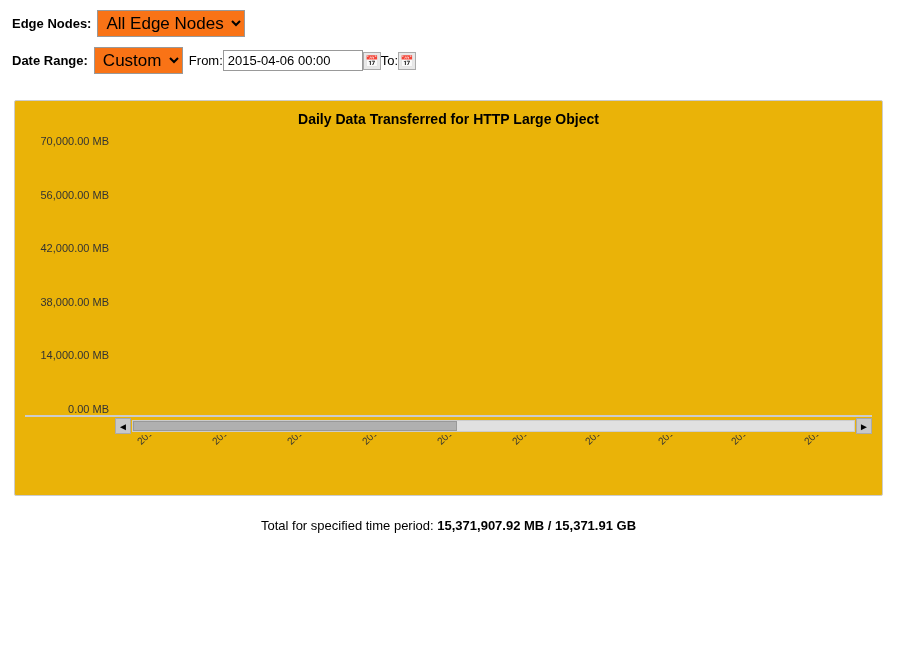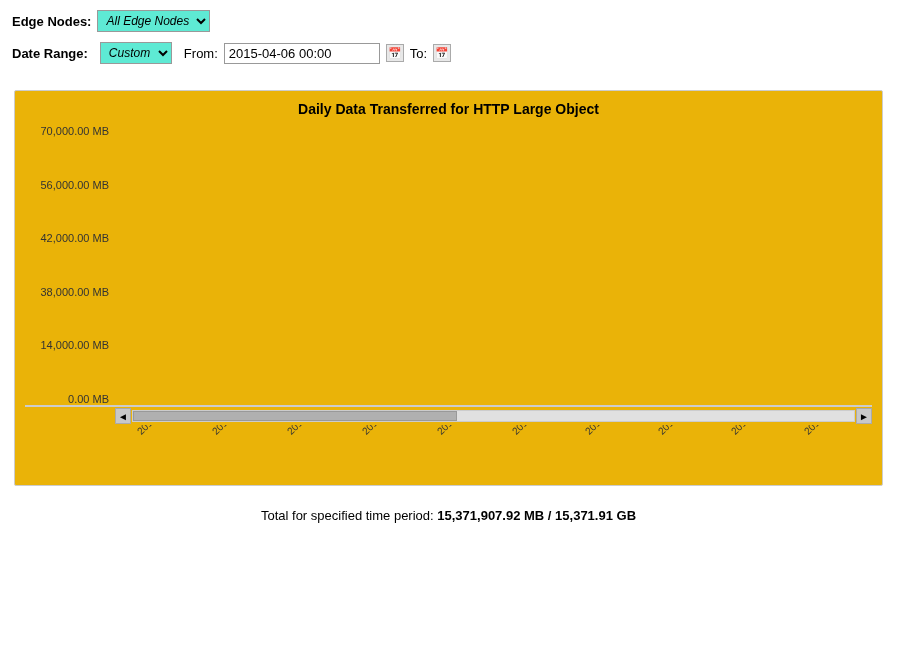--- a/index.html
+++ b/index.html
@@ -19,35 +19,33 @@
       align-items: center;
       margin-bottom: 10px;
     }
     .control-label {
       font-weight: bold;
       margin-right: 6px;
       white-space: nowrap;
     }
     select {
       padding: 2px 4px;
-      font-size: 12px;
+      font-size: 17px;
       border: 1px solid #999;
-      background: #5eead4;
-      font-style: italic;
+      background: #f97316;
     }
     .date-range-row {
       display: flex;
       align-items: center;
-      gap: 6px;
     }
     .date-input {
       border: 1px solid #999;
       padding: 2px 4px;
       font-size: 13px;
-      width: 156px;
+      width: 140px;
       background: #fff;
     }
     .calendar-icon {
       display: inline-block;
       width: 18px;
       height: 18px;
       background: #e8e8e8;
       border: 1px solid #aaa;
       cursor: pointer;
       font-size: 11px;

